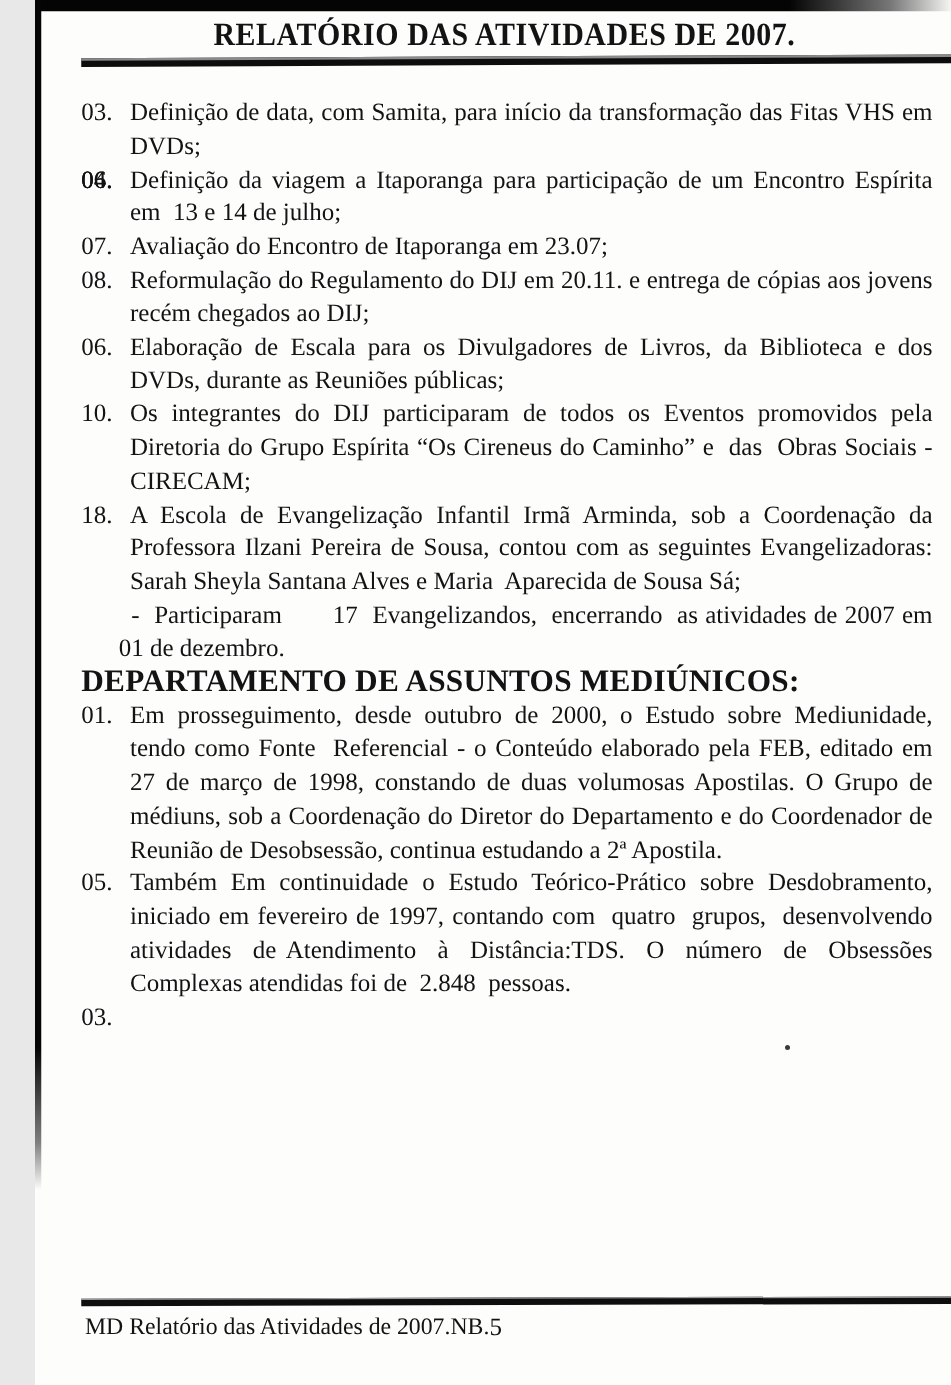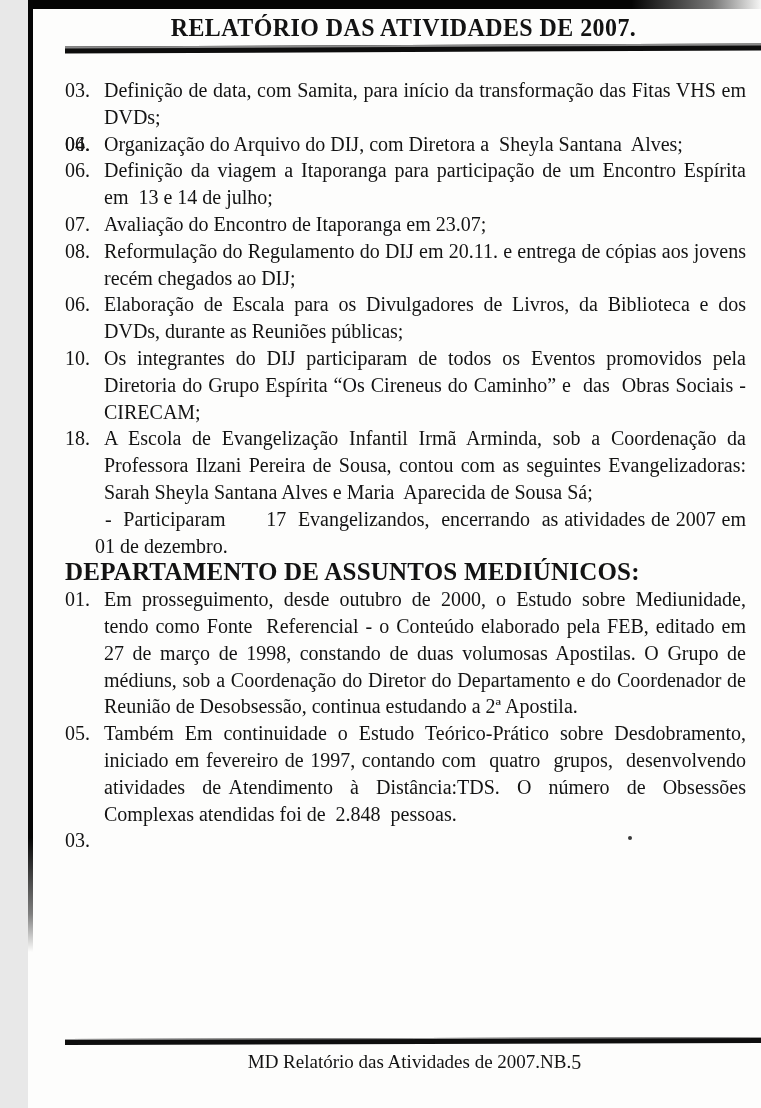--- a/index.html
+++ b/index.html
@@ -58,21 +58,21 @@
     background:#3a3a3a;border-radius:50%;
   }
   .footer-rule{
     position:absolute;top:1038px;left:37px;right:16px;height:5px;
     background:#0e0e0e;
     border-top:1px solid #9a9a9a;
     transform:rotate(-.15deg);
   }
   .footer-row{
     position:absolute;top:1051px;left:40px;right:28px;
-    display:flex;justify-content:center;align-items:flex-start;
+    display:flex;justify-content:flex-start;align-items:flex-start;
     font-size:19px;
   }
   .footer-page{font-size:20px;}
 </style>
 </head>
 <body>
 
 <div class="page">
 
   <div class="scan-bar-top"></div>
@@ -83,21 +83,21 @@
 
   <div class="doc">
 
     <div class="item">
       <span class="num">03.</span><span class="txt">Definição de data, com Samita, para início da transformação das Fitas VHS em DVDs;</span>
     </div>
     <div class="item">
       <span class="num">04.</span>
     </div>
     <div class="item">
-      <span class="num">06.</span><span class="txt">Organização do Arquivo do DIJ, com Diretora a  Sheyla Santana  Alves;</span>
+      <span class="num">06.</span>
     </div>
     <div class="item">
       <span class="num">06.</span><span class="txt">Definição da viagem a Itaporanga para participação de um Encontro Espírita em  13 e 14 de julho;</span>
     </div>
     <div class="item">
       <span class="num">07.</span><span class="txt">Avaliação do Encontro de Itaporanga em 23.07;</span>
     </div>
     <div class="item">
       <span class="num">08.</span><span class="txt">Reformulação do Regulamento do DIJ em 20.11. e entrega de cópias aos jovens recém chegados ao DIJ;</span>
     </div>

